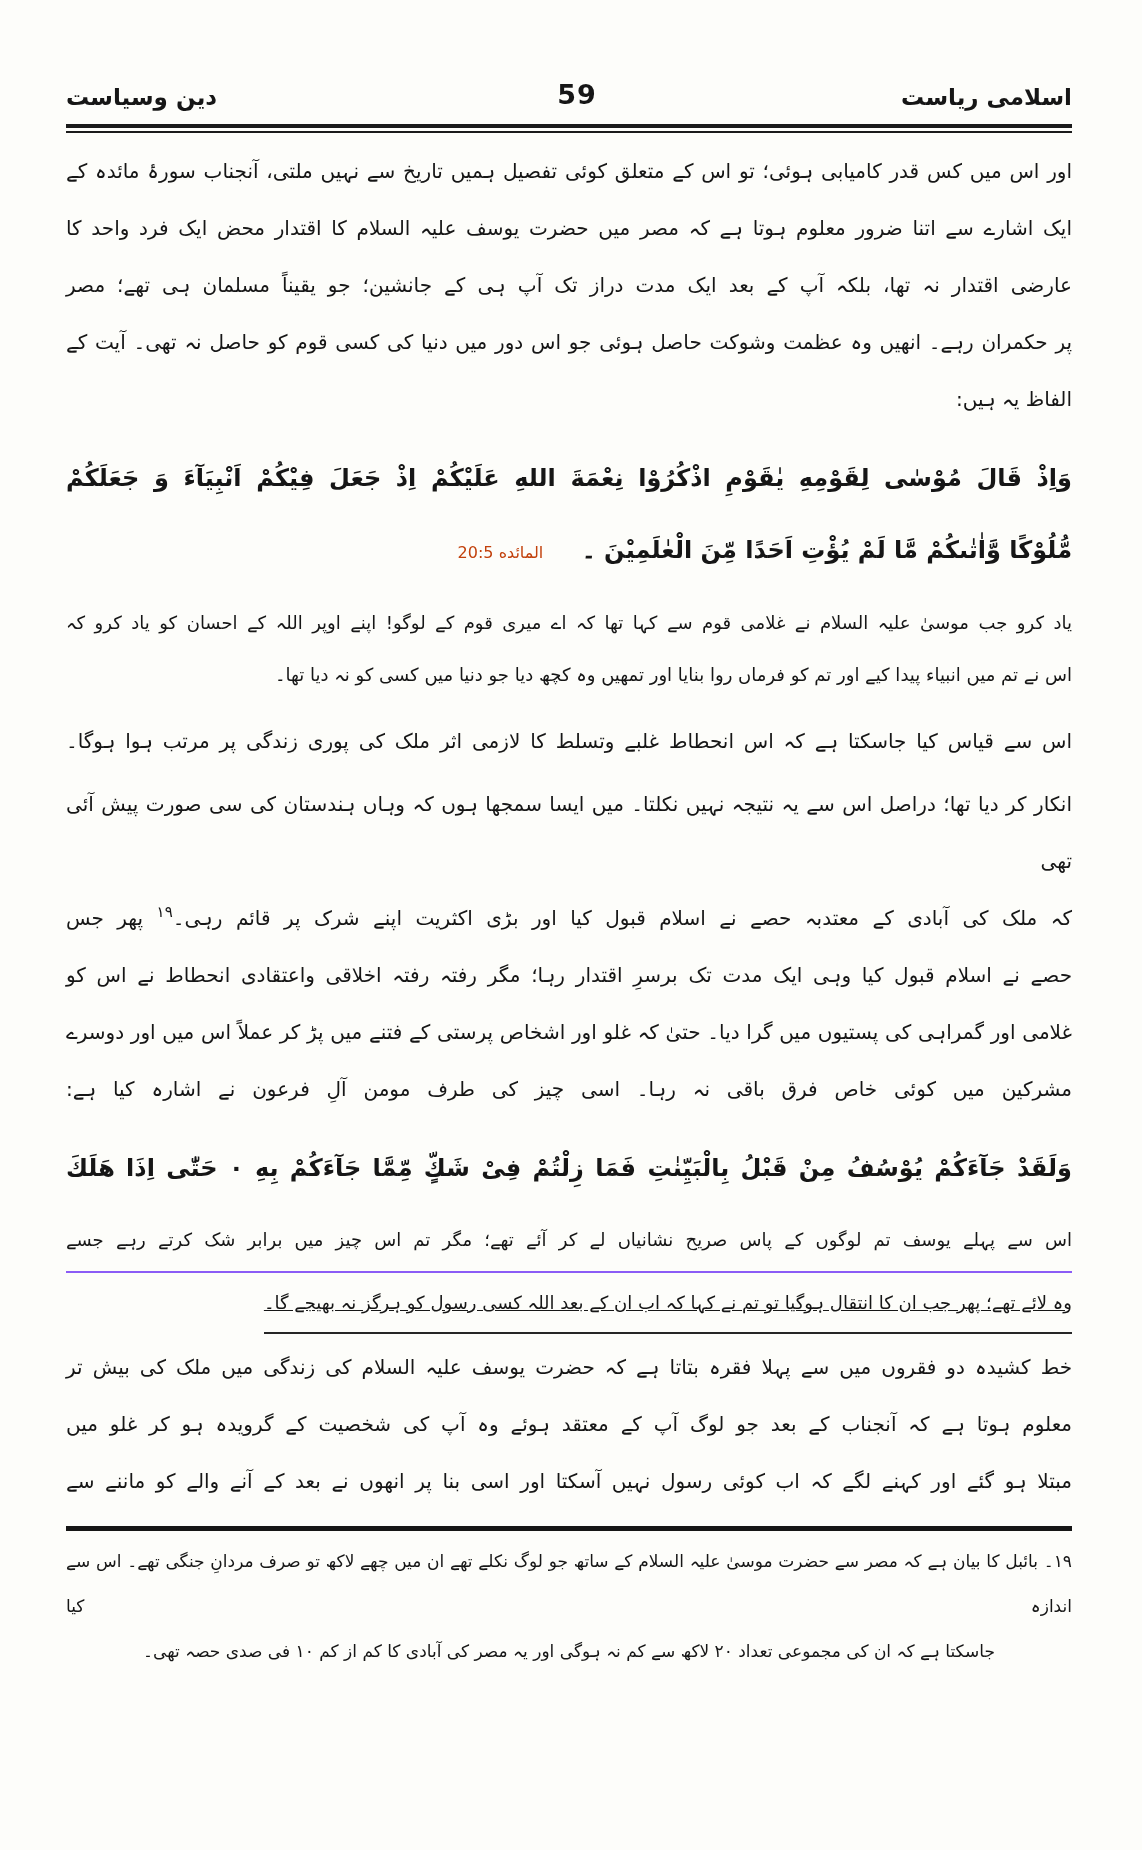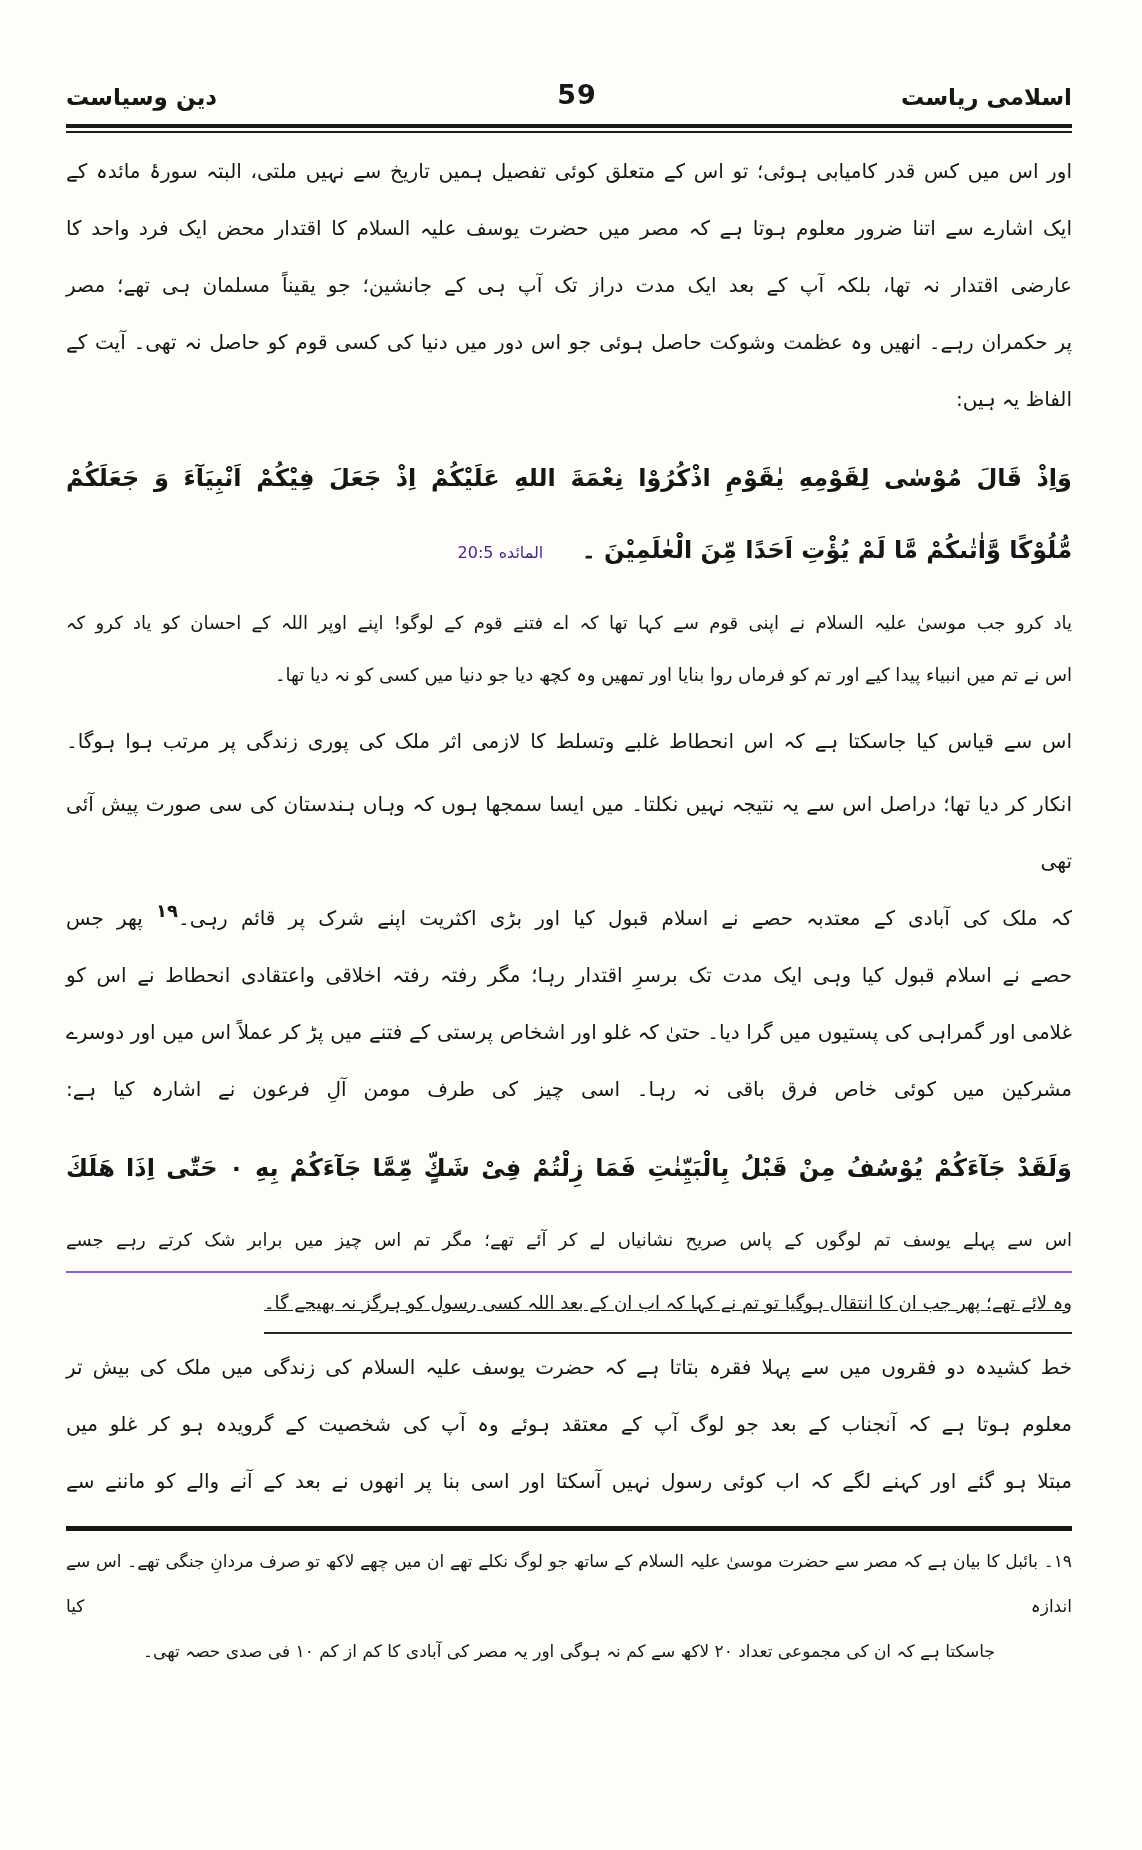--- a/index.html
+++ b/index.html
@@ -42,30 +42,30 @@
   .verse .vline{
     font-size:24px;line-height:72px;
     text-align:justify;text-align-last:justify;
   }
   .verse .vline2{
     text-align:right;text-align-last:right;
   }
   .verse2 .vline2{padding-left:0;padding-right:58px;}
   .vref{
     font-weight:normal;font-size:16px;
-    margin-right:30px;color:#4c1d95;
+    margin-right:30px;color:#c2410c;
   }
   .trans{margin-top:8px;}
   .trans .line{font-size:18px;line-height:52px;}
   .trans .line:last-child{text-align-last:right;}
   .block-p2{margin-top:12px;}
   .block-p3{margin-top:6px;}
   .sup-mark{
-    font-size:18px;vertical-align:super;line-height:0;
-    font-weight:bold;
+    font-size:15px;vertical-align:super;line-height:0;
+    font-weight:normal;
   }
   .trans-underlined{margin-top:10px;}
   .trans-underlined .uline1{
     font-size:18px;line-height:52px;
     text-align:justify;text-align-last:justify;
     border-bottom:2px solid #8b5cf6;
     padding-bottom:5px;margin-bottom:4px;
   }
   .trans-underlined .uline2{
     font-size:18px;line-height:52px;
@@ -90,37 +90,37 @@
 
   <div class="header">
     <span class="title">اسلامی ریاست</span>
     <span class="pageno">59</span>
     <span class="title">دین وسیاست</span>
   </div>
 
   <div class="double-rule"></div>
 
   <div class="block-p1">
-      <div class="line">اور اس میں کس قدر کامیابی ہوئی؛ تو اس کے متعلق کوئی تفصیل ہمیں تاریخ سے نہیں ملتی، البتہ سورۂ مائدہ کے</div>
+      <div class="line">اور اس میں کس قدر کامیابی ہوئی؛ تو اس کے متعلق کوئی تفصیل ہمیں تاریخ سے نہیں ملتی، آنجناب سورۂ مائدہ کے</div>
       <div class="line">ایک اشارے سے اتنا ضرور معلوم ہوتا ہے کہ مصر میں حضرت یوسف علیہ السلام کا اقتدار محض ایک فرد واحد کا</div>
       <div class="line">عارضی اقتدار نہ تھا، بلکہ آپ کے بعد ایک مدت دراز تک آپ ہی کے جانشین؛ جو یقیناً مسلمان ہی تھے؛ مصر</div>
       <div class="line">پر حکمران رہے۔ انھیں وہ عظمت وشوکت حاصل ہوئی جو اس دور میں دنیا کی کسی قوم کو حاصل نہ تھی۔ آیت کے</div>
       <div class="line">الفاظ یہ ہیں:</div>
     </div>
 
   <div class="verse verse1">
     <div class="vline">وَاِذْ قَالَ مُوْسٰی لِقَوْمِهِ یٰقَوْمِ اذْكُرُوْا نِعْمَةَ اللهِ عَلَیْكُمْ اِذْ جَعَلَ فِیْكُمْ اَنْبِیَآءَ وَ جَعَلَكُمْ</div>
     <div class="vline vline2">
       <span>مُّلُوْكًا وَّاٰتٰىكُمْ مَّا لَمْ یُؤْتِ اَحَدًا مِّنَ الْعٰلَمِیْنَ ۔</span>
       <span class="vref">المائده 20:5</span>
     </div>
   </div>
 
   <div class="trans">
-      <div class="line">یاد کرو جب موسیٰ علیہ السلام نے اپنی قوم سے کہا تھا کہ اے فتنے قوم کے لوگو! اپنے اوپر اللہ کے احسان کو یاد کرو کہ</div>
+      <div class="line">یاد کرو جب موسیٰ علیہ السلام نے غلامی قوم سے کہا تھا کہ اے میری قوم کے لوگو! اپنے اوپر اللہ کے احسان کو یاد کرو کہ</div>
       <div class="line">اس نے تم میں انبیاء پیدا کیے اور تم کو فرماں روا بنایا اور تمھیں وہ کچھ دیا جو دنیا میں کسی کو نہ دیا تھا۔</div>
     </div>
 
   <div class="block-p2">
       <div class="line">اس سے قیاس کیا جاسکتا ہے کہ اس انحطاط غلبے وتسلط کا لازمی اثر ملک کی پوری زندگی پر مرتب ہوا ہوگا۔</div>
     </div>
 
   <div class="block-p3">
     <div>
         <div class="line">انکار کر دیا تھا؛ دراصل اس سے یہ نتیجہ نہیں نکلتا۔ میں ایسا سمجھا ہوں کہ وہاں ہندستان کی سی صورت پیش آئی تھی</div>

